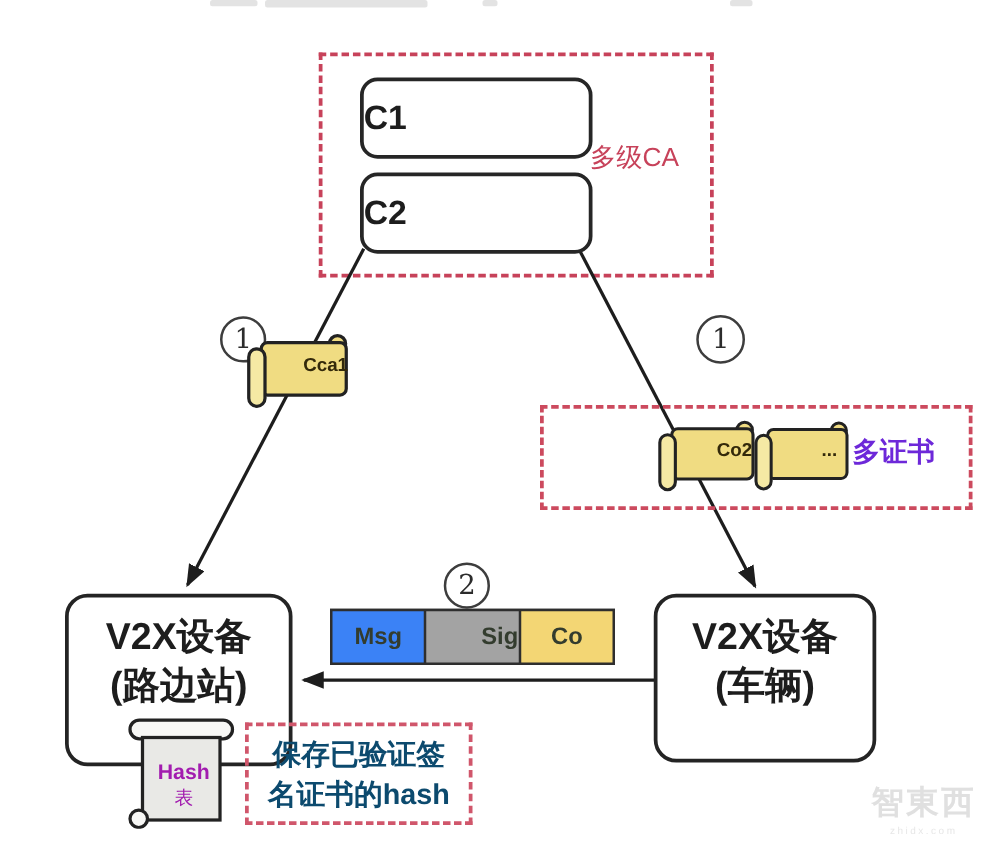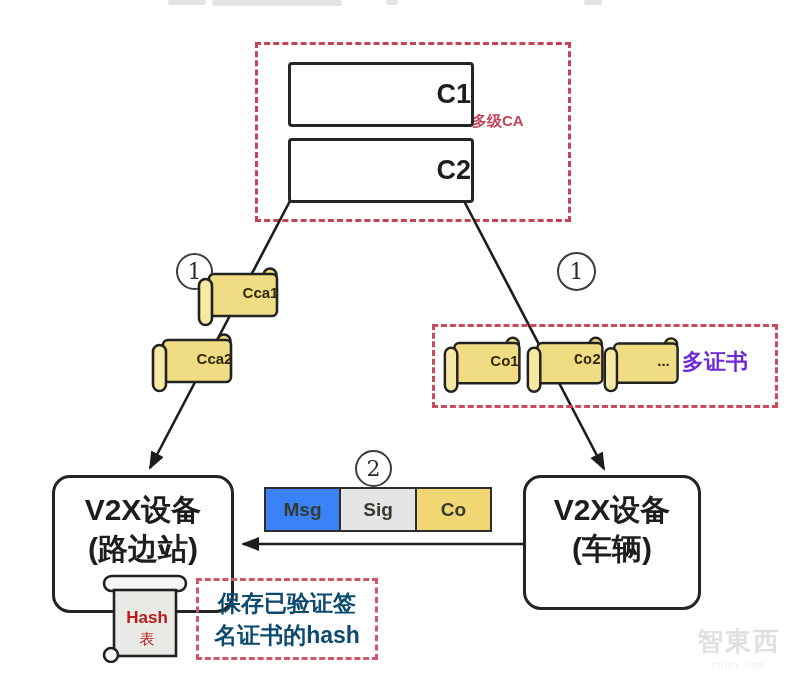--- a/index.html
+++ b/index.html
@@ -11,24 +11,24 @@
 
   
   svg.connectors{position:absolute;left:0;top:0;z-index:1;}
   .conn{stroke:#1d1d1d;stroke-width:2.6;fill:none;}
 
   
   .artifact{position:absolute;background:#d9d9d9;border-radius:2px;opacity:.75;}
 
   
   .ca-box{left:255px;top:42px;width:310px;height:174px;border:3px dashed #c7425a;z-index:0;}
-  .ca-label{left:472px;top:112px;width:96px;font-size:15px;font-weight:bold;color:#c7425a;z-index:2;}
+  .ca-label{left:472px;top:112px;width:96px;font-size:21px;font-weight:normal;color:#c7425a;z-index:2;}
   .ca-node{
-    left:288px;width:180px;height:59px;background:#ffffff;border:3px solid #262626;border-radius:4px;
-    display:flex;align-items:center;justify-content:flex-end;font-size:27px;font-weight:600;z-index:2;
+    left:288px;width:180px;height:59px;background:#ffffff;border:3px solid #262626;border-radius:14px;
+    display:flex;align-items:center;justify-content:flex-start;font-size:27px;font-weight:600;z-index:2;
   }
   .c1{top:62px;} .c2{top:138px;}
 
   
   .stepnum{
     width:33px;height:33px;border:2.2px solid #3d3d3d;border-radius:50%;background:#fff;
     display:flex;align-items:center;justify-content:center;
     font-family:"DejaVu Serif","Liberation Serif",serif;font-size:22px;color:#2c2c2c;z-index:3;
   }
 
@@ -67,21 +67,21 @@
   .device-vehicle{left:523px;top:475px;width:178px;height:135px;padding-top:12px;box-sizing:border-box;}
 
   
   .hash-scroll{left:100px;top:571px;width:90px;height:92px;z-index:4;}
   .hash-scroll svg{width:100%;height:100%;display:block;}
   .hs-roll{fill:#f7f7f5;stroke:#222222;stroke-width:2.6;}
   .hs-body{fill:#e9e9e6;stroke:#222222;stroke-width:2.6;}
   .hs-curl{fill:#f7f7f5;stroke:#222222;stroke-width:2.6;}
   .hash-text{
     position:absolute;left:14px;right:10px;top:28px;bottom:6px;
-    display:flex;flex-direction:column;align-items:center;justify-content:center;color:#b91c1c;
+    display:flex;flex-direction:column;align-items:center;justify-content:center;color:#a21caf;
   }
   .hash-line1{font-size:17px;font-weight:bold;line-height:22px;}
   .hash-line2{font-size:15px;line-height:20px;}
 
   
   .hash-note{
     left:196px;top:578px;width:176px;height:76px;border:3px dashed #d0566b;z-index:3;
     display:flex;flex-direction:column;align-items:center;justify-content:center;
     font-size:23px;font-weight:bold;line-height:32px;color:#0c4a6e;white-space:nowrap;
   }
@@ -132,62 +132,46 @@
   </div>
 
   <div class="abs scroll" style="left:196px;top:265px;">
     <svg viewBox="0 0 90 64" aria-hidden="true">
       <circle class="sc-curl" cx="74" cy="10" r="6.5"></circle>
       <rect class="sc-body" x="13" y="9" width="68" height="42" rx="5"></rect>
       <rect class="sc-roll" x="3" y="14" width="13" height="46" rx="6.5"></rect>
     </svg>
     <span class="scroll-label">Cca1</span>
   </div>
-  <div class="abs scroll" style="left:150px;top:331px;">
-    <svg viewBox="0 0 90 64" aria-hidden="true">
-      <circle class="sc-curl" cx="74" cy="10" r="6.5"></circle>
-      <rect class="sc-body" x="13" y="9" width="68" height="42" rx="5"></rect>
-      <rect class="sc-roll" x="3" y="14" width="13" height="46" rx="6.5"></rect>
-    </svg>
-    <span class="scroll-label">Cca2</span>
-  </div>
 
   <div class="abs multicert-box"></div>
   <div class="abs multicert-label">多证书</div>
 
-  <div class="abs scroll" style="left:442px;top:334px;width:86px;height:62px;">
-    <svg viewBox="0 0 90 64" aria-hidden="true">
-      <circle class="sc-curl" cx="74" cy="10" r="6.5"></circle>
-      <rect class="sc-body" x="13" y="9" width="68" height="42" rx="5"></rect>
-      <rect class="sc-roll" x="3" y="14" width="13" height="46" rx="6.5"></rect>
-    </svg>
-    <span class="scroll-label">Co1</span>
-  </div>
-  <div class="abs scroll" style="left:525px;top:334px;width:86px;height:62px;font-family:Liberation Mono, monospace;">
+  <div class="abs scroll" style="left:525px;top:334px;width:86px;height:62px;">
     <svg viewBox="0 0 90 64" aria-hidden="true">
       <circle class="sc-curl" cx="74" cy="10" r="6.5"></circle>
       <rect class="sc-body" x="13" y="9" width="68" height="42" rx="5"></rect>
       <rect class="sc-roll" x="3" y="14" width="13" height="46" rx="6.5"></rect>
     </svg>
     <span class="scroll-label">Co2</span>
   </div>
   <div class="abs scroll" style="left:602px;top:334px;width:84px;height:62px;">
     <svg viewBox="0 0 90 64" aria-hidden="true">
       <circle class="sc-curl" cx="74" cy="10" r="6.5"></circle>
       <rect class="sc-body" x="13" y="9" width="68" height="42" rx="5"></rect>
       <rect class="sc-roll" x="3" y="14" width="13" height="46" rx="6.5"></rect>
     </svg>
     <span class="scroll-label">...</span>
   </div>
 
   <div class="abs msg-bar">
     <div class="msg-seg" style="background: #3b82f6;">
       <span>Msg</span>
     </div>
-    <div class="msg-seg" style="background: #e5e5e5;">
+    <div class="msg-seg" style="background: #a3a3a3; justify-content: flex-end;">
       <span>Sig</span>
     </div>
     <div class="msg-seg" style="background: rgb(243, 214, 116); justify-content: center;">
       <span>Co</span>
     </div>
   </div>
 
   <div class="abs device device-roadside">
     <span>V2X设备</span>
     <span>(路边站)</span>

